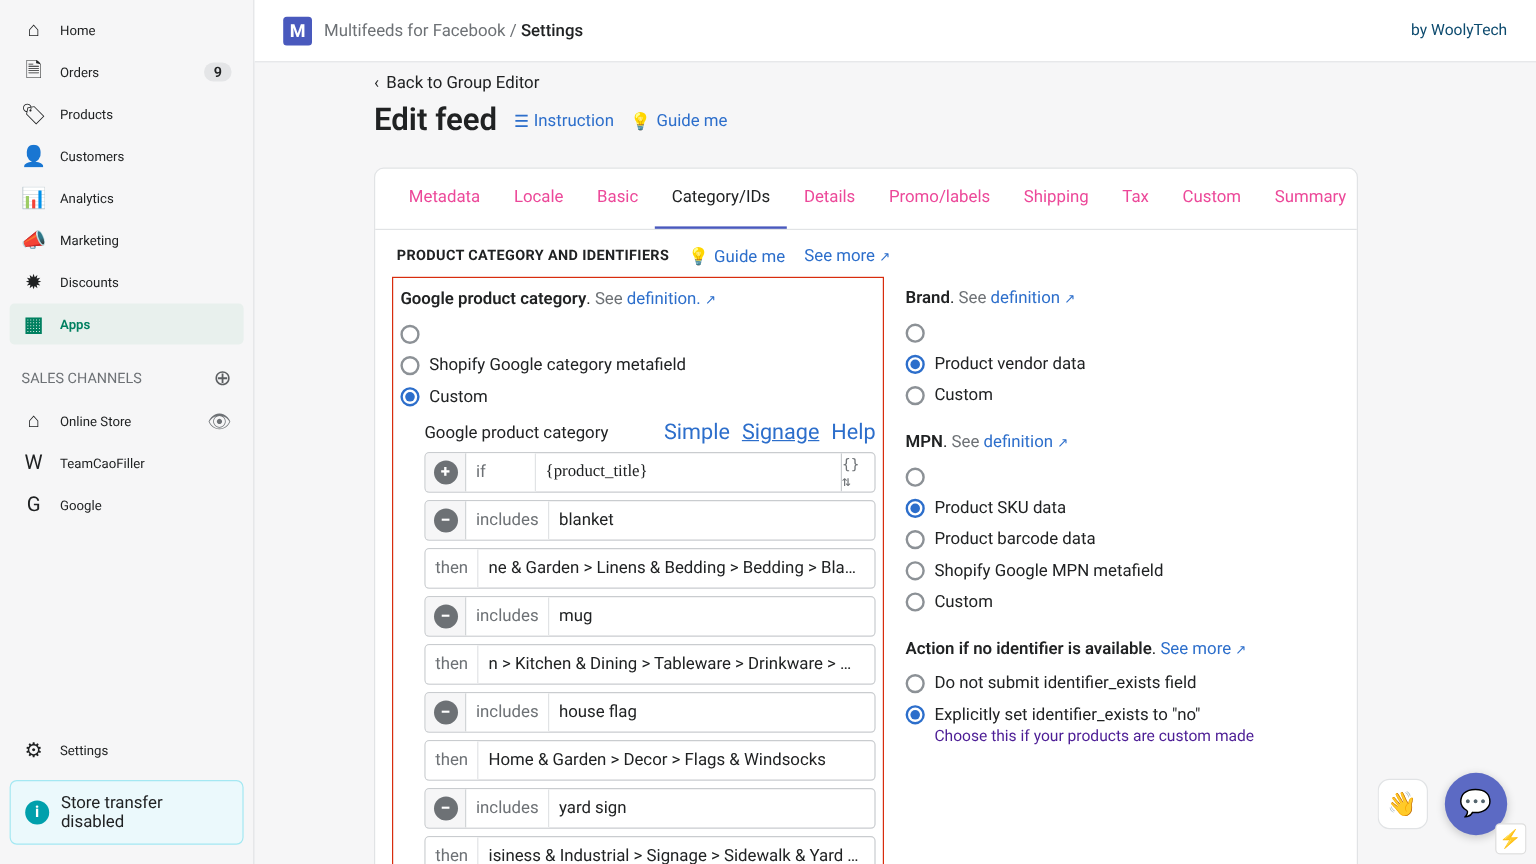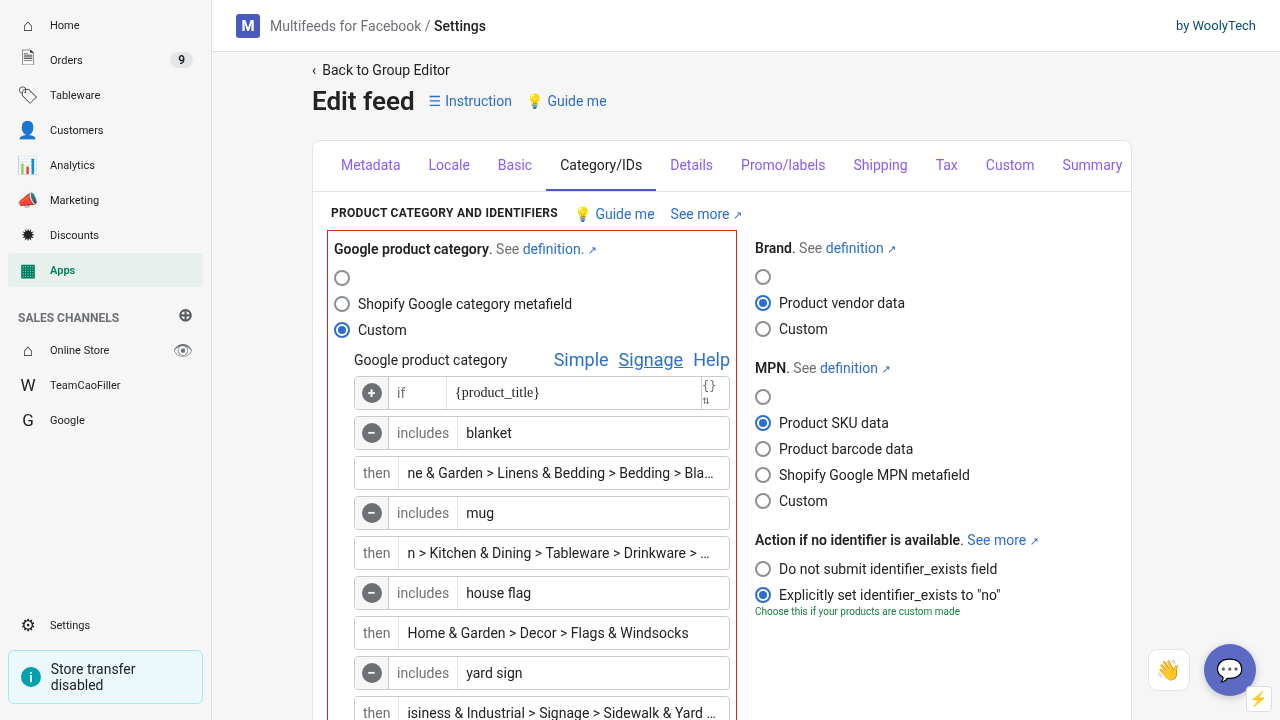--- a/index.html
+++ b/index.html
@@ -3,21 +3,21 @@
 <meta charset="utf-8">
 <style>
 *{margin:0;padding:0;box-sizing:border-box;font-family:-apple-system,BlinkMacSystemFont,"Segoe UI",Roboto,sans-serif}
 body{background:#f6f6f7;color:#202223;font-size:14px;width:1280px;height:720px;overflow:hidden;position:relative}
 .sidebar{position:absolute;left:0;top:0;width:212px;height:720px;background:#f6f6f7;border-right:1px solid #e1e3e5;padding:8px;display:flex;flex-direction:column}
 .nav-item{display:flex;align-items:center;padding:7px 10px;border-radius:4px;cursor:pointer;margin-bottom:1px}
 .nav-item.active{background:#e8f0ed;color:#008060;font-weight:600}
 .nav-icon{width:20px;height:20px;margin-right:12px;display:flex;align-items:center;justify-content:center;font-size:17px}
 .nav-label{flex:1;font-size:11px}
 .nav-badge{background:#e4e5e7;border-radius:10px;padding:1px 8px;font-size:12px;font-weight:600}
-.section-header{display:flex;align-items:flex-end;justify-content:space-between;padding:16px 10px 8px;font-size:12px;font-weight:700;color:#6d7175}
+.section-header{display:flex;align-items:center;justify-content:space-between;padding:16px 10px 8px;font-size:12px;font-weight:400;color:#6d7175}
 .section-header .add-icon{font-size:18px;color:#5c5f62}
 .bottom-nav{margin-top:auto}
 .store-transfer{margin:8px 0;padding:10px 12px;background:#ebf9fc;border:1px solid #a4e8f2;border-radius:6px;display:flex;align-items:center;gap:10px}
 .info-circle{width:20px;height:20px;border-radius:50%;background:#00a0ac;color:#fff;display:flex;align-items:center;justify-content:center;font-size:13px;font-weight:bold}
 .eye-icon{color:#6d7175;font-size:16px}
 
 .main{position:absolute;left:212px;top:0;right:0;height:720px;overflow:hidden}
 .topbar{height:52px;border-bottom:1px solid #e1e3e5;display:flex;align-items:center;padding:0 24px;background:#fff}
 .app-logo{width:24px;height:24px;background:#4959bd;color:#fff;font-weight:bold;display:flex;align-items:center;justify-content:center;border-radius:3px;margin-right:10px;font-size:15px}
 .breadcrumb{color:#6d7175}
@@ -26,41 +26,41 @@
 
 .content{padding:10px 0 0 100px;height:668px;overflow-y:auto}
 .back-link{display:flex;align-items:center;gap:6px;color:#202223;font-size:14px;margin-bottom:8px;cursor:pointer}
 .page-header{display:flex;align-items:center;gap:14px;margin-bottom:24px}
 .page-title{font-size:26px;font-weight:600}
 .header-link{color:#2c6ecb;display:flex;align-items:center;gap:4px;cursor:pointer;font-size:14px}
 .bulb-icon{color:#2c6ecb}
 
 .card{background:#fff;border:1px solid #e1e3e5;border-radius:8px;width:820px}
 .tabs{display:flex;border-bottom:1px solid #e1e3e5;padding:0 14px}
-.tab{padding:16px 14px;color:#8b5cf6;cursor:pointer;font-size:14px;border-bottom:2px solid transparent}
+.tab{padding:16px 14px;color:#ec4899;cursor:pointer;font-size:14px;border-bottom:2px solid transparent}
 .tab.active{color:#202223;border-bottom-color:#4959bd;font-weight:400}
 
 .section-title-row{display:flex;align-items:flex-start;gap:16px;padding:14px 18px 8px}
 .section-title{font-size:12px;font-weight:700;letter-spacing:.3px;color:#202223}
 .link{color:#2c6ecb;cursor:pointer}
 
 .panels{display:flex;gap:14px;padding:0 14px 20px}
 .left-panel{width:410px;border:1.5px solid #d82c0d;padding:10px 6px}
 .right-panel{flex:1;padding:10px 4px}
 
 .field-heading{font-size:14px;margin-bottom:8px}
 .field-heading .bold{font-weight:600}
 .see-text{color:#6d7175}
 .ext-icon{color:#2c6ecb;font-size:11px}
 
 .radio-row{display:flex;align-items:center;gap:8px;padding:5px 0;cursor:pointer}
 .radio{width:16px;height:16px;border:2px solid #8c9196;border-radius:50%;flex-shrink:0;position:relative}
 .radio.checked{border-color:#2c6ecb}
 .radio.checked::after{content:"";position:absolute;top:2px;left:2px;width:8px;height:8px;background:#2c6ecb;border-radius:50%}
-.radio-hint{font-size:10px;color:#15803d;margin-top:-2px}
+.radio-hint{font-size:13px;color:#4c1d95;margin-left:24px;margin-top:-2px}
 
 .subfield{margin-left:20px;margin-top:6px}
 .subfield-header{display:flex;align-items:center;justify-content:space-between;margin-bottom:6px}
 .subfield-label{font-size:14px}
 .subfield-links{display:flex;gap:10px;font-size:18px}
 .subfield-links .active{text-decoration:underline}
 
 .rule-row{display:flex;margin-bottom:6px;border:1px solid #c9cccf;border-radius:4px;overflow:hidden;background:#fff}
 .rule-btn{width:34px;background:#f6f6f7;border-right:1px solid #c9cccf;display:flex;align-items:center;justify-content:center}
 .circ-btn{width:20px;height:20px;border-radius:50%;background:#6d7175;color:#fff;display:flex;align-items:center;justify-content:center;font-size:15px;font-weight:bold;line-height:1}
@@ -88,21 +88,21 @@
         <span class="nav-icon">⌂</span>
         <span class="nav-label">Home</span>
       </div>
       <div class="nav-item">
         <span class="nav-icon">🗎</span>
         <span class="nav-label">Orders</span>
         <span class="nav-badge">9</span>
       </div>
       <div class="nav-item">
         <span class="nav-icon">🏷</span>
-        <span class="nav-label">Tableware</span>
+        <span class="nav-label">Products</span>
       </div>
       <div class="nav-item">
         <span class="nav-icon">👤</span>
         <span class="nav-label">Customers</span>
       </div>
       <div class="nav-item">
         <span class="nav-icon">📊</span>
         <span class="nav-label">Analytics</span>
       </div>
       <div class="nav-item">

